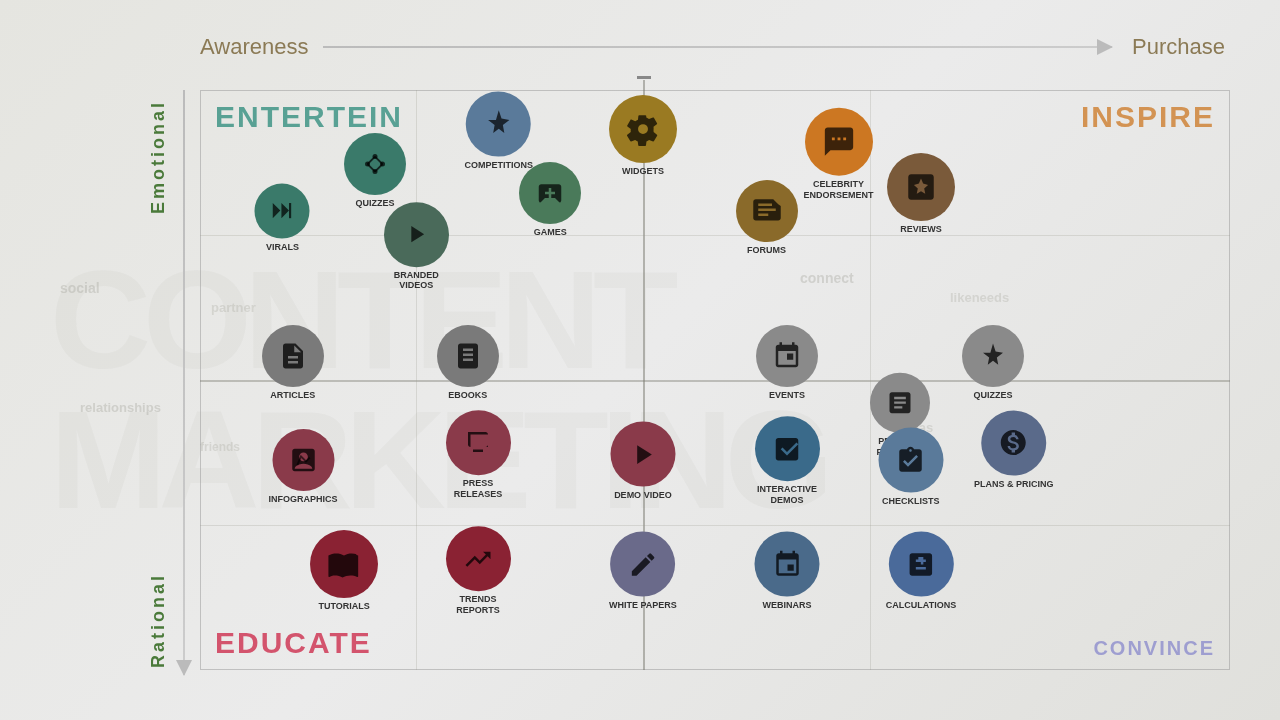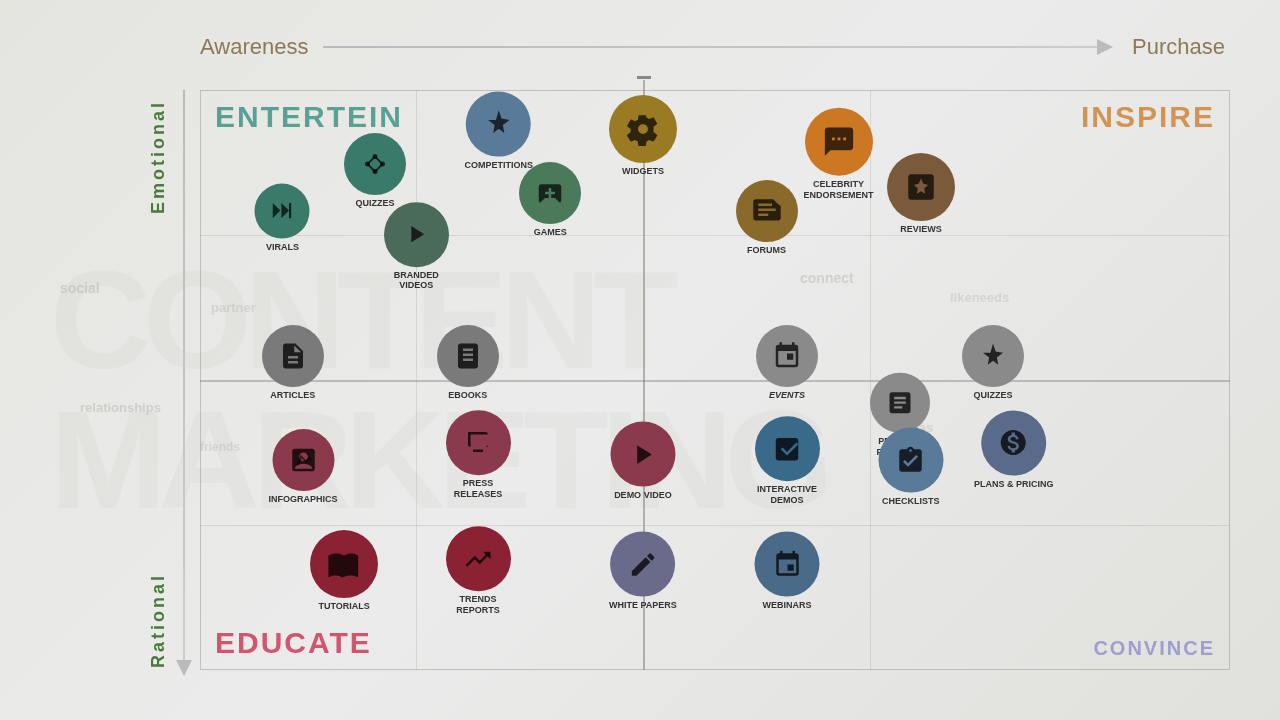--- a/index.html
+++ b/index.html
@@ -212,21 +212,21 @@
   <div class="item" style="left:26%;top:47%;transform:translate(-50%,-50%);">
     <div class="circle" style="width:62px;height:62px;background:#7a7a7a;">
       <svg viewBox="0 0 24 24" style="width:30px;height:30px;fill:rgba(0,0,0,0.75)">
           <path d="M18 2h-12c-1.1 0-2 .9-2 2v16c0 1.1.9 2 2 2h12c1.1 0 2-.9 2-2V4c0-1.1-.9-2-2-2zm-2 14H8v-2h8v2zm0-4H8v-2h8v2zm0-4H8V6h8v2z"></path>
         </svg>
     </div>
     <div class="item-label">EBOOKS</div>
   </div>
 
 
-  <div class="item" style="left:57%;top:47%;transform:translate(-50%,-50%);font-style:italic;">
+  <div class="item" style="left:57%;top:47%;transform:translate(-50%,-50%);">
     <div class="circle" style="width:62px;height:62px;background:#8a8a8a;">
       <svg viewBox="0 0 24 24" style="width:30px;height:30px;fill:rgba(0,0,0,0.75)">
           <path d="M19 3h-1V1h-2v2H8V1H6v2H5c-1.1 0-2 .9-2 2v14c0 1.1.9 2 2 2h14c1.1 0 2-.9 2-2V5c0-1.1-.9-2-2-2zm0 16H5V8h14v11zm-7-9h5v5h-5z"></path>
         </svg>
     </div>
     <div class="item-label">EVENTS</div>
   </div>
 
   <div class="item" style="left:77%;top:47%;transform:translate(-50%,-50%);">
     <div class="circle" style="width:62px;height:62px;background:#8a8a8a;">
@@ -330,14 +330,22 @@
 
   <div class="item" style="left:57%;top:83%;transform:translate(-50%,-50%);">
     <div class="circle" style="width:65px;height:65px;background:#4a6a8a;">
       <svg viewBox="0 0 24 24" style="width:30px;height:30px;fill:rgba(0,0,0,0.75)">
           <path d="M17 12h-5v5h5v-5zM16 1v2H8V1H6v2H5c-1.11 0-1.99.9-1.99 2L3 19c0 1.1.89 2 2 2h14c1.1 0 2-.9 2-2V5c0-1.1-.9-2-2-2h-1V1h-2zm3 18H5V8h14v11z"></path>
         </svg>
     </div>
     <div class="item-label">WEBINARS</div>
   </div>
 
+  <div class="item" style="left:70%;top:83%;transform:translate(-50%,-50%);">
+    <div class="circle" style="width:65px;height:65px;background:#4a6a9a;">
+      <svg viewBox="0 0 24 24" style="width:30px;height:30px;fill:rgba(0,0,0,0.75)">
+          <path d="M19 3H5c-1.1 0-2 .9-2 2v14c0 1.1.9 2 2 2h14c1.1 0 2-.9 2-2V5c0-1.1-.9-2-2-2zm-7 3h2v2h2v2h-2v2h-2v-2H8V8h2V6zm-4 10v-2h8v2H8z"></path>
+        </svg>
+    </div>
+    <div class="item-label">CALCULATIONS</div>
+  </div>
 
 </div>
 
 </body></html>

